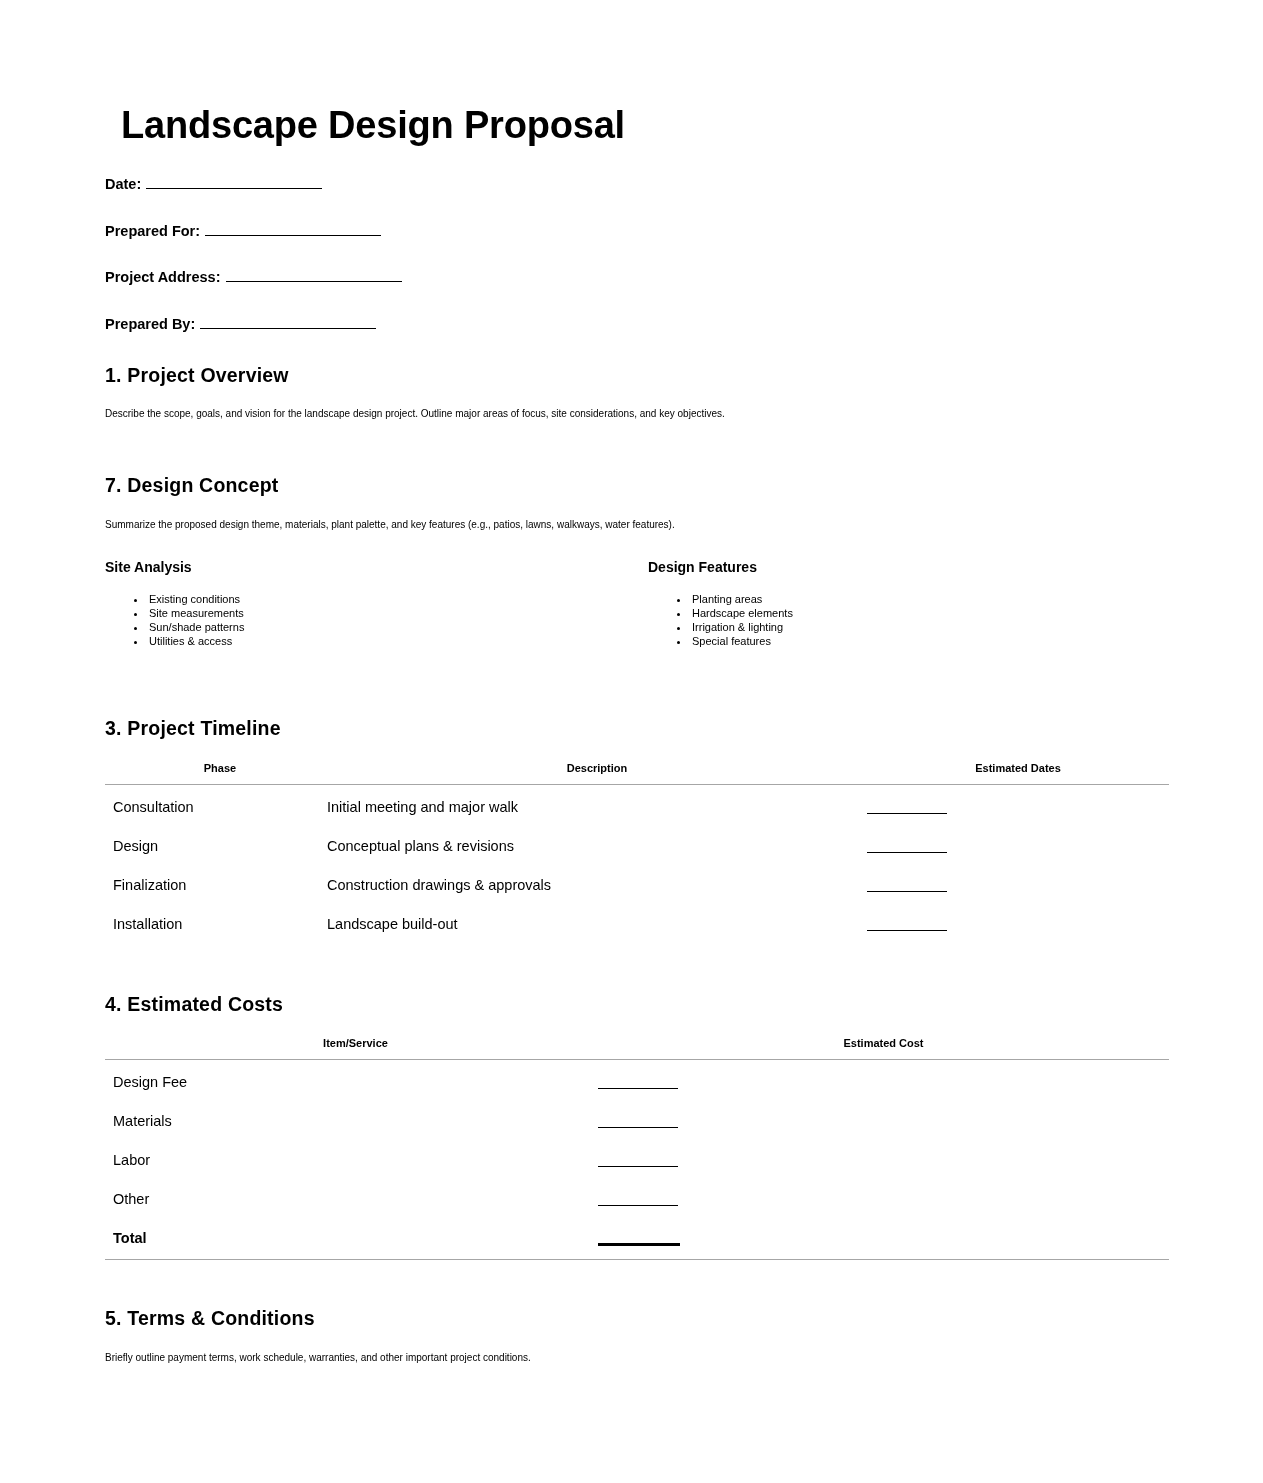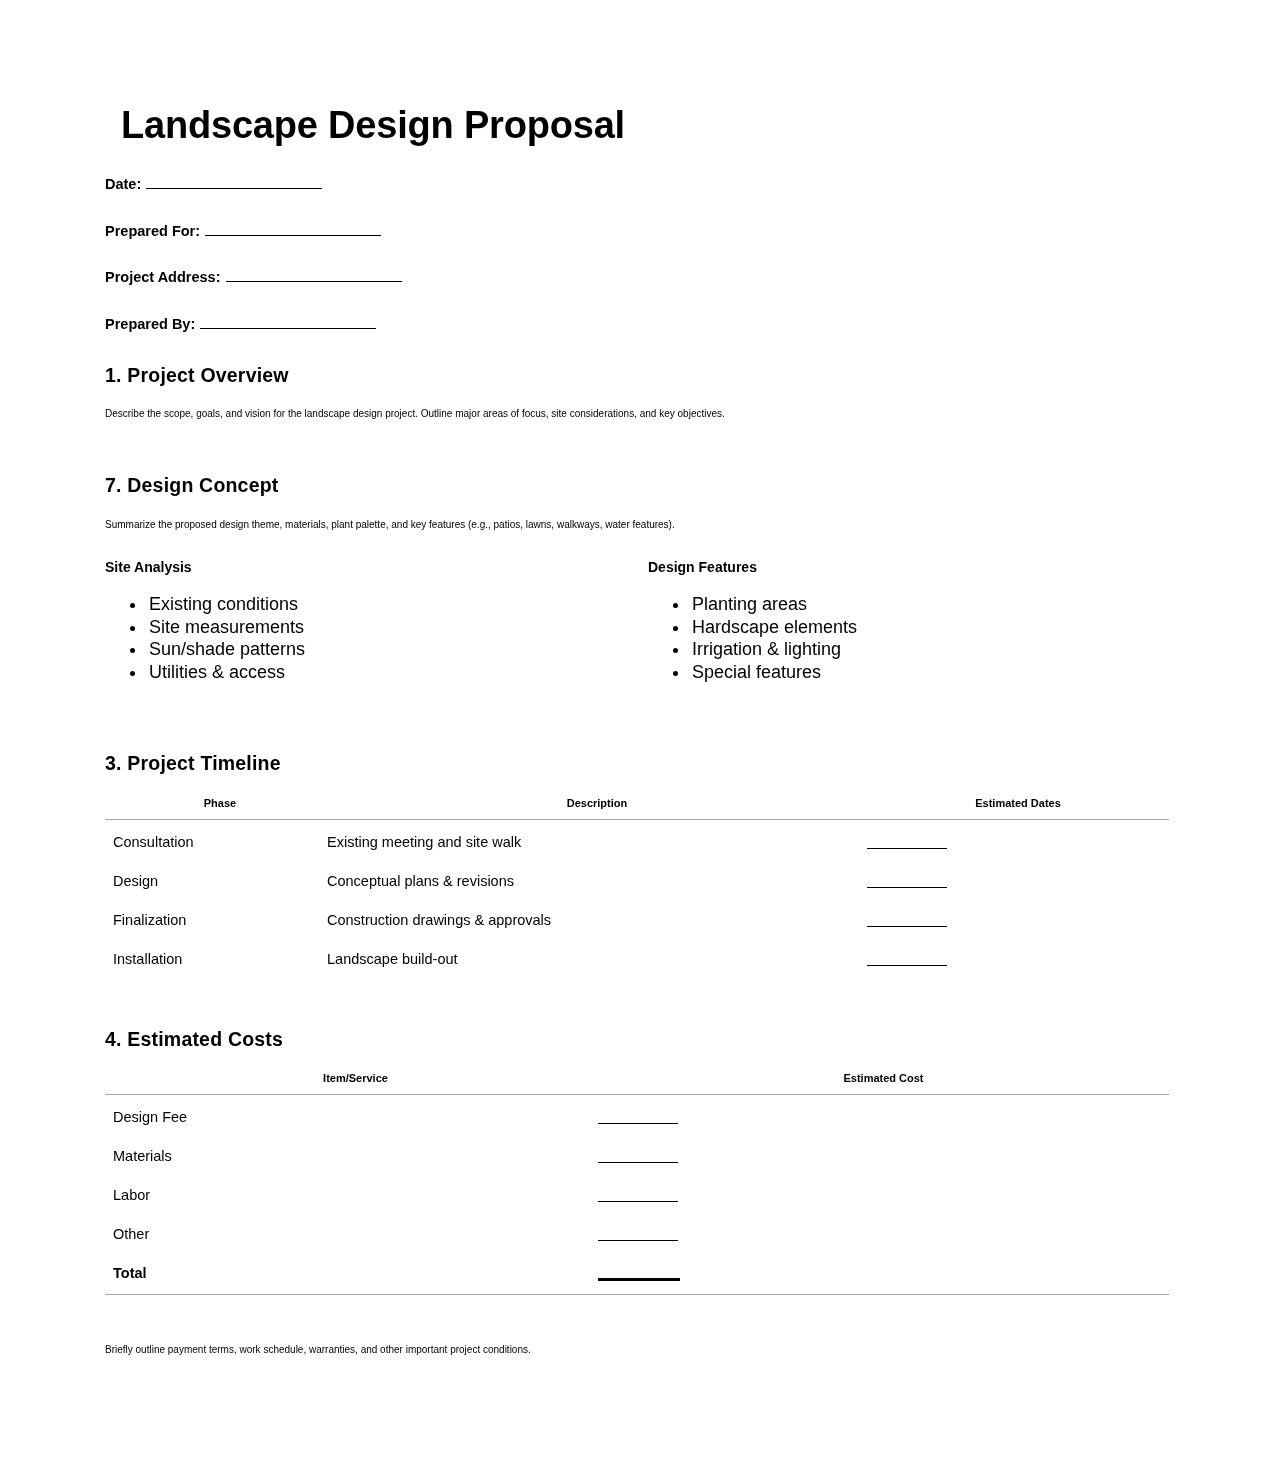--- a/index.html
+++ b/index.html
@@ -106,21 +106,21 @@
     font-weight: bold;
     margin: 0;
     line-height: 1.1;
   }
   ul.bullets {
     margin: 18px 0 0 0;
     padding-left: 42px;
     list-style-type: disc;
   }
   ul.bullets li {
-    font-size: 18px;
+    font-size: 11px;
     line-height: 1.25;
     padding-left: 2px;
   }
 
   
   table.doc-table {
     width: 1056px;
     border-collapse: collapse;
     margin-top: 22px;
     table-layout: fixed;
@@ -235,21 +235,21 @@
         <thead>
           <tr>
             <th class="t-phase">Phase</th>
             <th class="t-desc">Description</th>
             <th class="t-date">Estimated Dates</th>
           </tr>
         </thead>
         <tbody>
           <tr class="first-body">
             <td class="t-phase">Consultation</td>
-            <td class="t-desc">Existing meeting and site walk</td>
+            <td class="t-desc">Initial meeting and major walk</td>
             <td class="t-date">
                 <span class="cell-blank-wrap"><span class="line-blank"></span></span>
               </td>
           </tr>
           <tr>
             <td class="t-phase">Design</td>
             <td class="t-desc">Conceptual plans &amp; revisions</td>
             <td class="t-date">
                 <span class="cell-blank-wrap"><span class="line-blank"></span></span>
               </td>
@@ -310,17 +310,18 @@
             <td class="c-item">Total</td>
             <td class="c-cost">
                 <span class="cell-blank-wrap"><span class="line-blank thick"></span></span>
               </td>
           </tr>
         </tbody>
       </table>
     </div>
 
     <div class="section sec5">
+      <h2 class="section-title">5. Terms &amp; Conditions</h2>
       <p class="section-body">Briefly outline payment terms, work schedule, warranties, and other important project conditions.</p>
     </div>
 
   </div>
 </div>
 
 </body></html>

